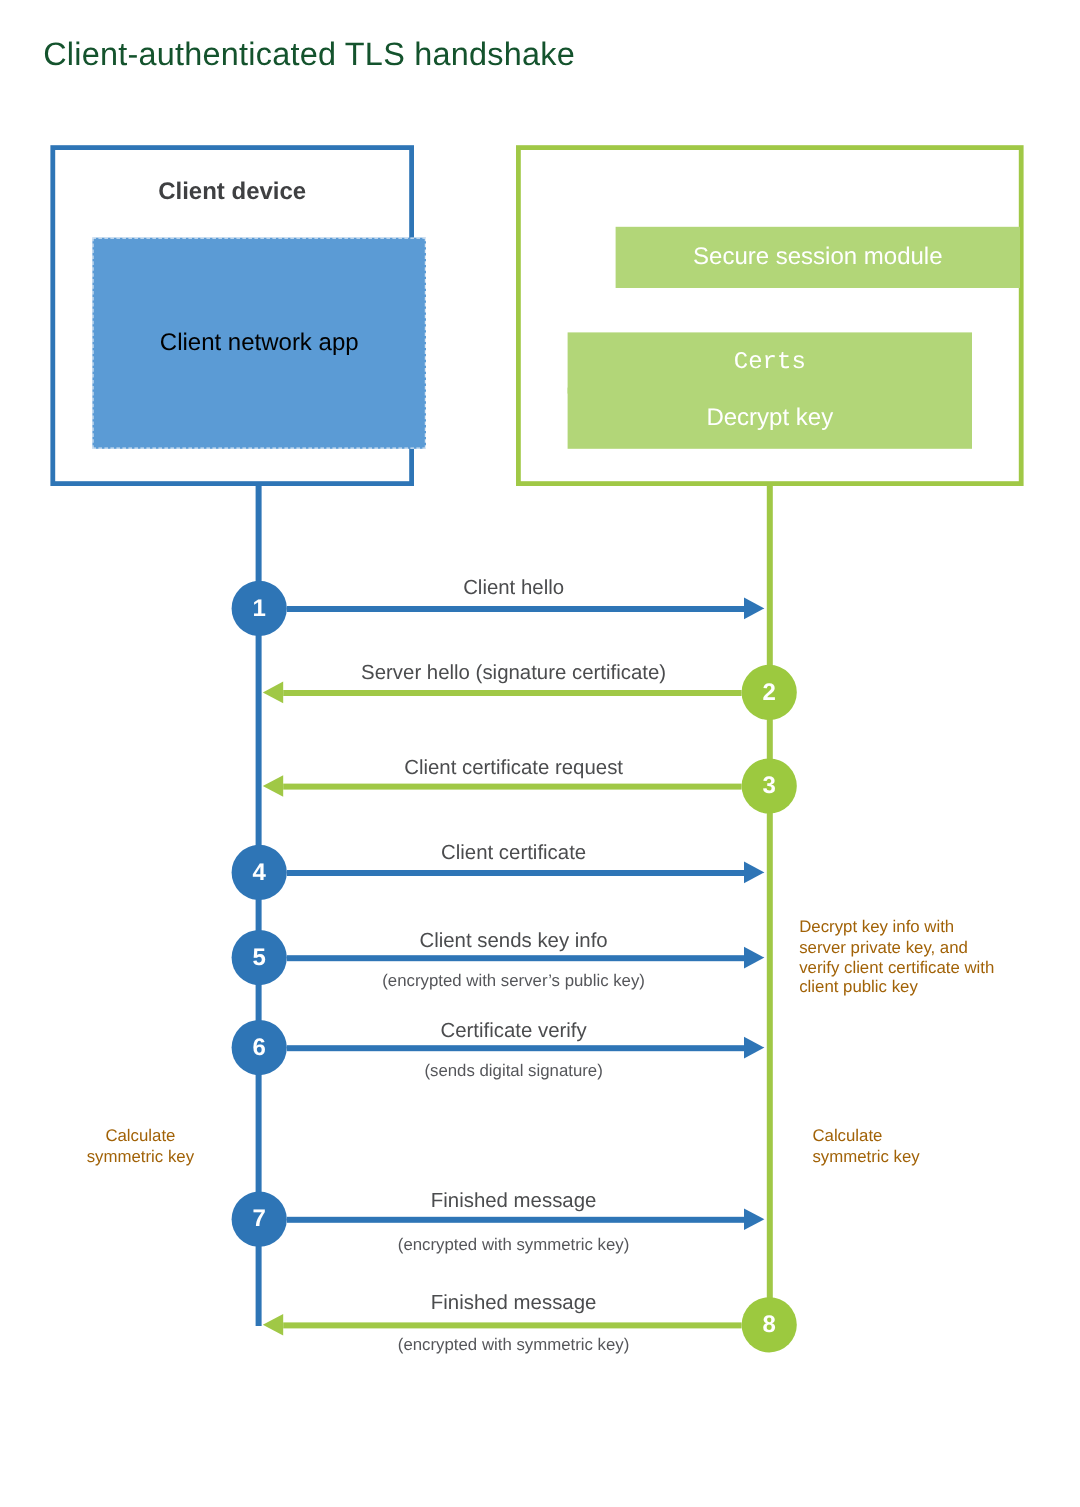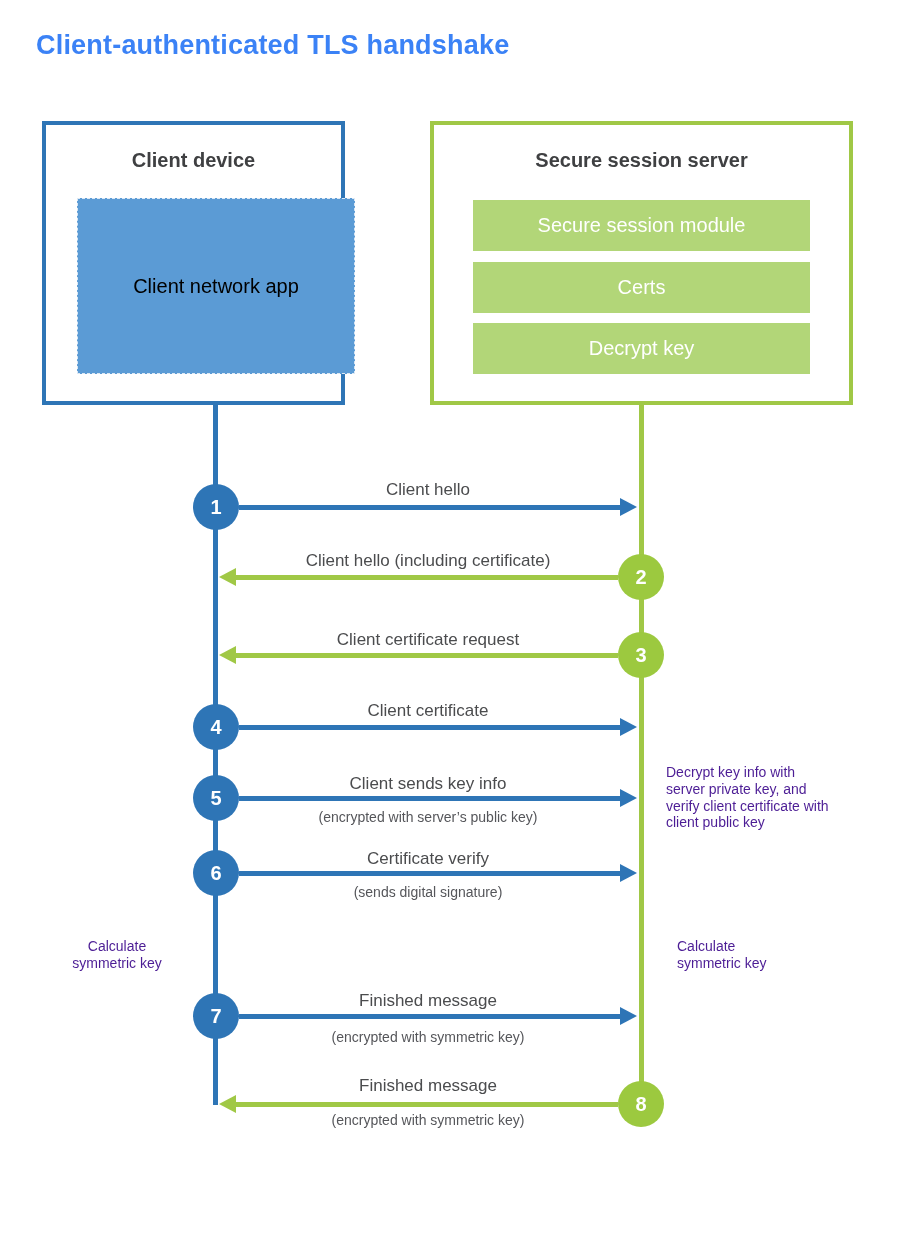--- a/index.html
+++ b/index.html
@@ -5,21 +5,21 @@
   html,body{margin:0;padding:0;background:#ffffff;}
   #canvas{
     position:relative;width:900px;height:1256px;background:#ffffff;overflow:hidden;
     font-family:"Liberation Sans","DejaVu Sans",sans-serif;
   }
   .abs{position:absolute;}
 
   
   .page-title{
     left:36px;top:30px;width:700px;
-    font-size:27px;font-weight:700;color:#3b82f6;letter-spacing:0.2px;
+    font-size:27px;font-weight:400;color:#14532d;letter-spacing:0.2px;
   }
 
   
   .actor-box{box-sizing:border-box;background:#ffffff;}
   .client-box{left:42px;top:121px;width:303px;height:284px;border:4px solid #2e75b6;}
   .server-box{left:430px;top:121px;width:423px;height:284px;border:4px solid #a0c846;}
   .actor-header{
     position:absolute;left:0;top:24px;width:100%;text-align:center;
     font-size:20px;font-weight:bold;color:#3f4042;
   }
@@ -27,21 +27,21 @@
     position:absolute;left:31px;top:73px;width:278px;height:176px;
     background:#5b9bd5;border:1px dashed #dce8f4;box-sizing:border-box;
     display:flex;align-items:center;justify-content:center;text-align:center;
   }
   .client-app-box span{color:#000000;font-size:20px;line-height:1.5;max-width:180px;display:inline-block;}
   .server-module{
     position:absolute;left:39px;width:337px;height:51px;background:#b2d678;
     display:flex;align-items:center;justify-content:center;
     color:#ffffff;font-size:20px;
   }
-  .srv-m0{top:75px;} .srv-m1{top:137px;} .srv-m2{top:198px;}
+  .srv-m0{top:64px;margin-left:40px;} .srv-m1{top:152px;font-family:Liberation Mono, monospace;} .srv-m2{top:198px;}
 
   
   .lifeline{width:5px;top:405px;height:700px;}
   .lifeline.blue{left:213px;background:#2e75b6;}
   .lifeline.green{left:639px;background:#a0c846;}
 
   
   .circle{
     width:46px;height:46px;border-radius:50%;
     display:flex;align-items:center;justify-content:center;
@@ -62,41 +62,40 @@
   .msg-label{
     left:238px;width:380px;text-align:center;
     font-size:17px;color:#4b4c4e;
   }
   .msg-sub{
     left:238px;width:380px;text-align:center;
     font-size:14px;color:#55565a;
   }
 
   
-  .annot{font-size:14px;color:#4c1d95;line-height:1.2;}
+  .annot{font-size:14px;color:#a16207;line-height:1.2;}
   .annot-decrypt{left:666px;top:764px;width:164px;text-align:left;}
   .annot-calc-left{left:60px;top:938px;width:114px;text-align:center;}
   .annot-calc-right{left:677px;top:938px;width:114px;text-align:left;}
 </style>
 </head>
 <body>
 
 <div id="canvas">
 
   <div class="abs page-title">Client-authenticated TLS handshake</div>
 
   <div class="abs actor-box client-box">
     <div class="actor-header">Client device</div>
     <div class="client-app-box">
       <span>Client network app</span>
     </div>
   </div>
 
   <div class="abs actor-box server-box">
-    <div class="actor-header">Secure session server</div>
     <div class="server-module srv-m0">
       <span>Secure session module</span>
     </div>
     <div class="server-module srv-m1">
       <span>Certs</span>
     </div>
     <div class="server-module srv-m2">
       <span>Decrypt key</span>
     </div>
   </div>
@@ -104,21 +103,21 @@
   <div class="abs lifeline blue"></div>
   <div class="abs lifeline green"></div>
 
   <div class="abs msg-label" style="top:480px">Client hello</div>
   <div class="abs shaft blue" style="top:505px"></div>
   <div class="abs head right" style="top:498px"></div>
   <div class="abs circle blue" style="top:484px">
       <span>1</span>
     </div>
 
-  <div class="abs msg-label" style="top:551px">Client hello (including certificate)</div>
+  <div class="abs msg-label" style="top:551px">Server hello (signature certificate)</div>
   <div class="abs shaft green" style="top:575px"></div>
   <div class="abs head left" style="top:568px"></div>
   <div class="abs circle green" style="top:554px">
       <span>2</span>
     </div>
 
   <div class="abs msg-label" style="top:630px">Client certificate request</div>
   <div class="abs shaft green" style="top:653px"></div>
   <div class="abs head left" style="top:646px"></div>
   <div class="abs circle green" style="top:632px">

